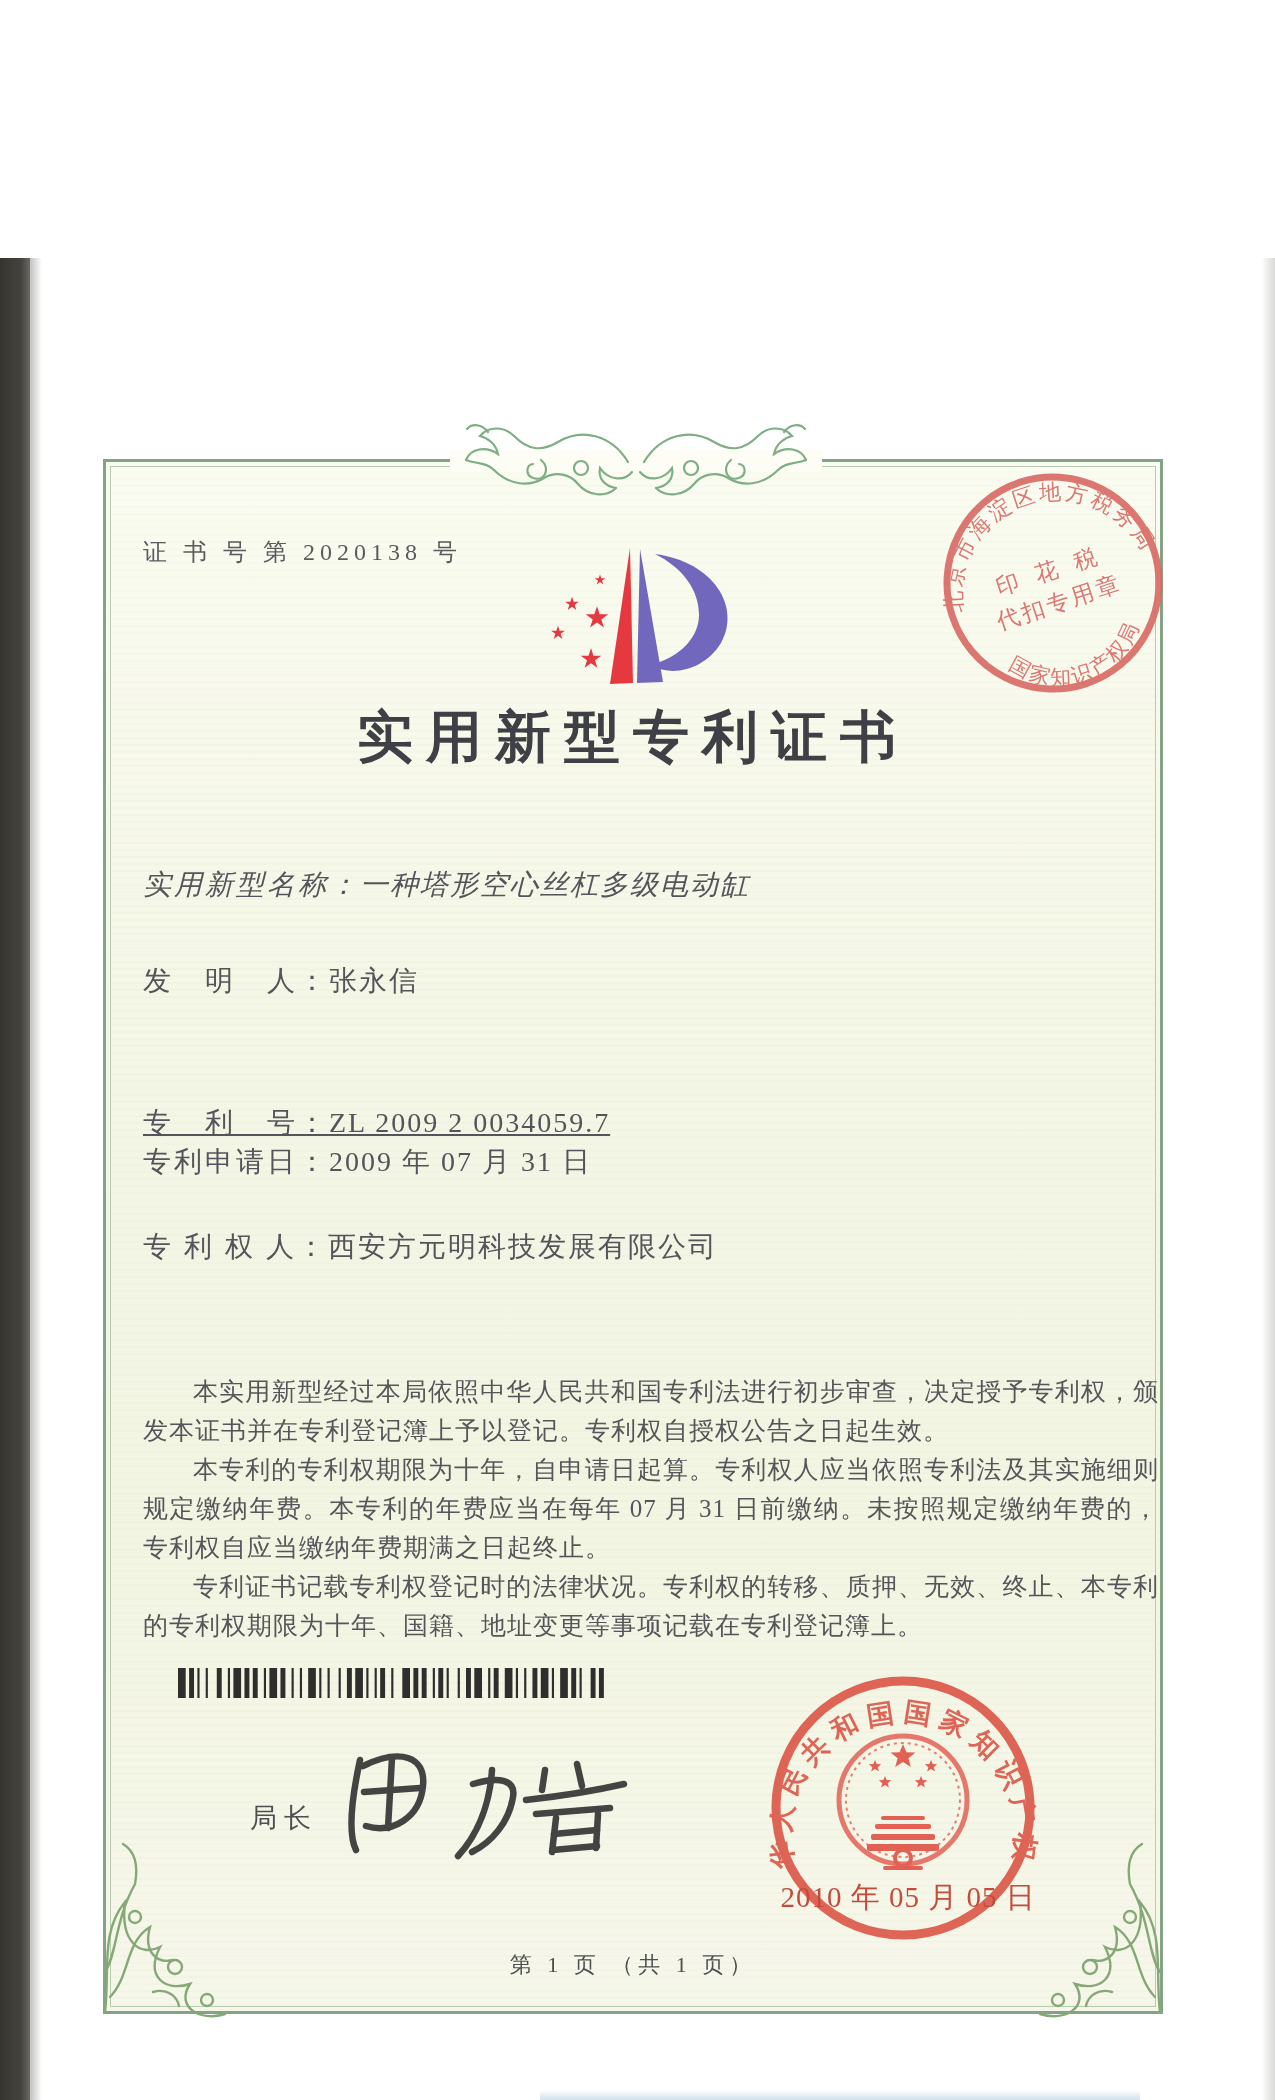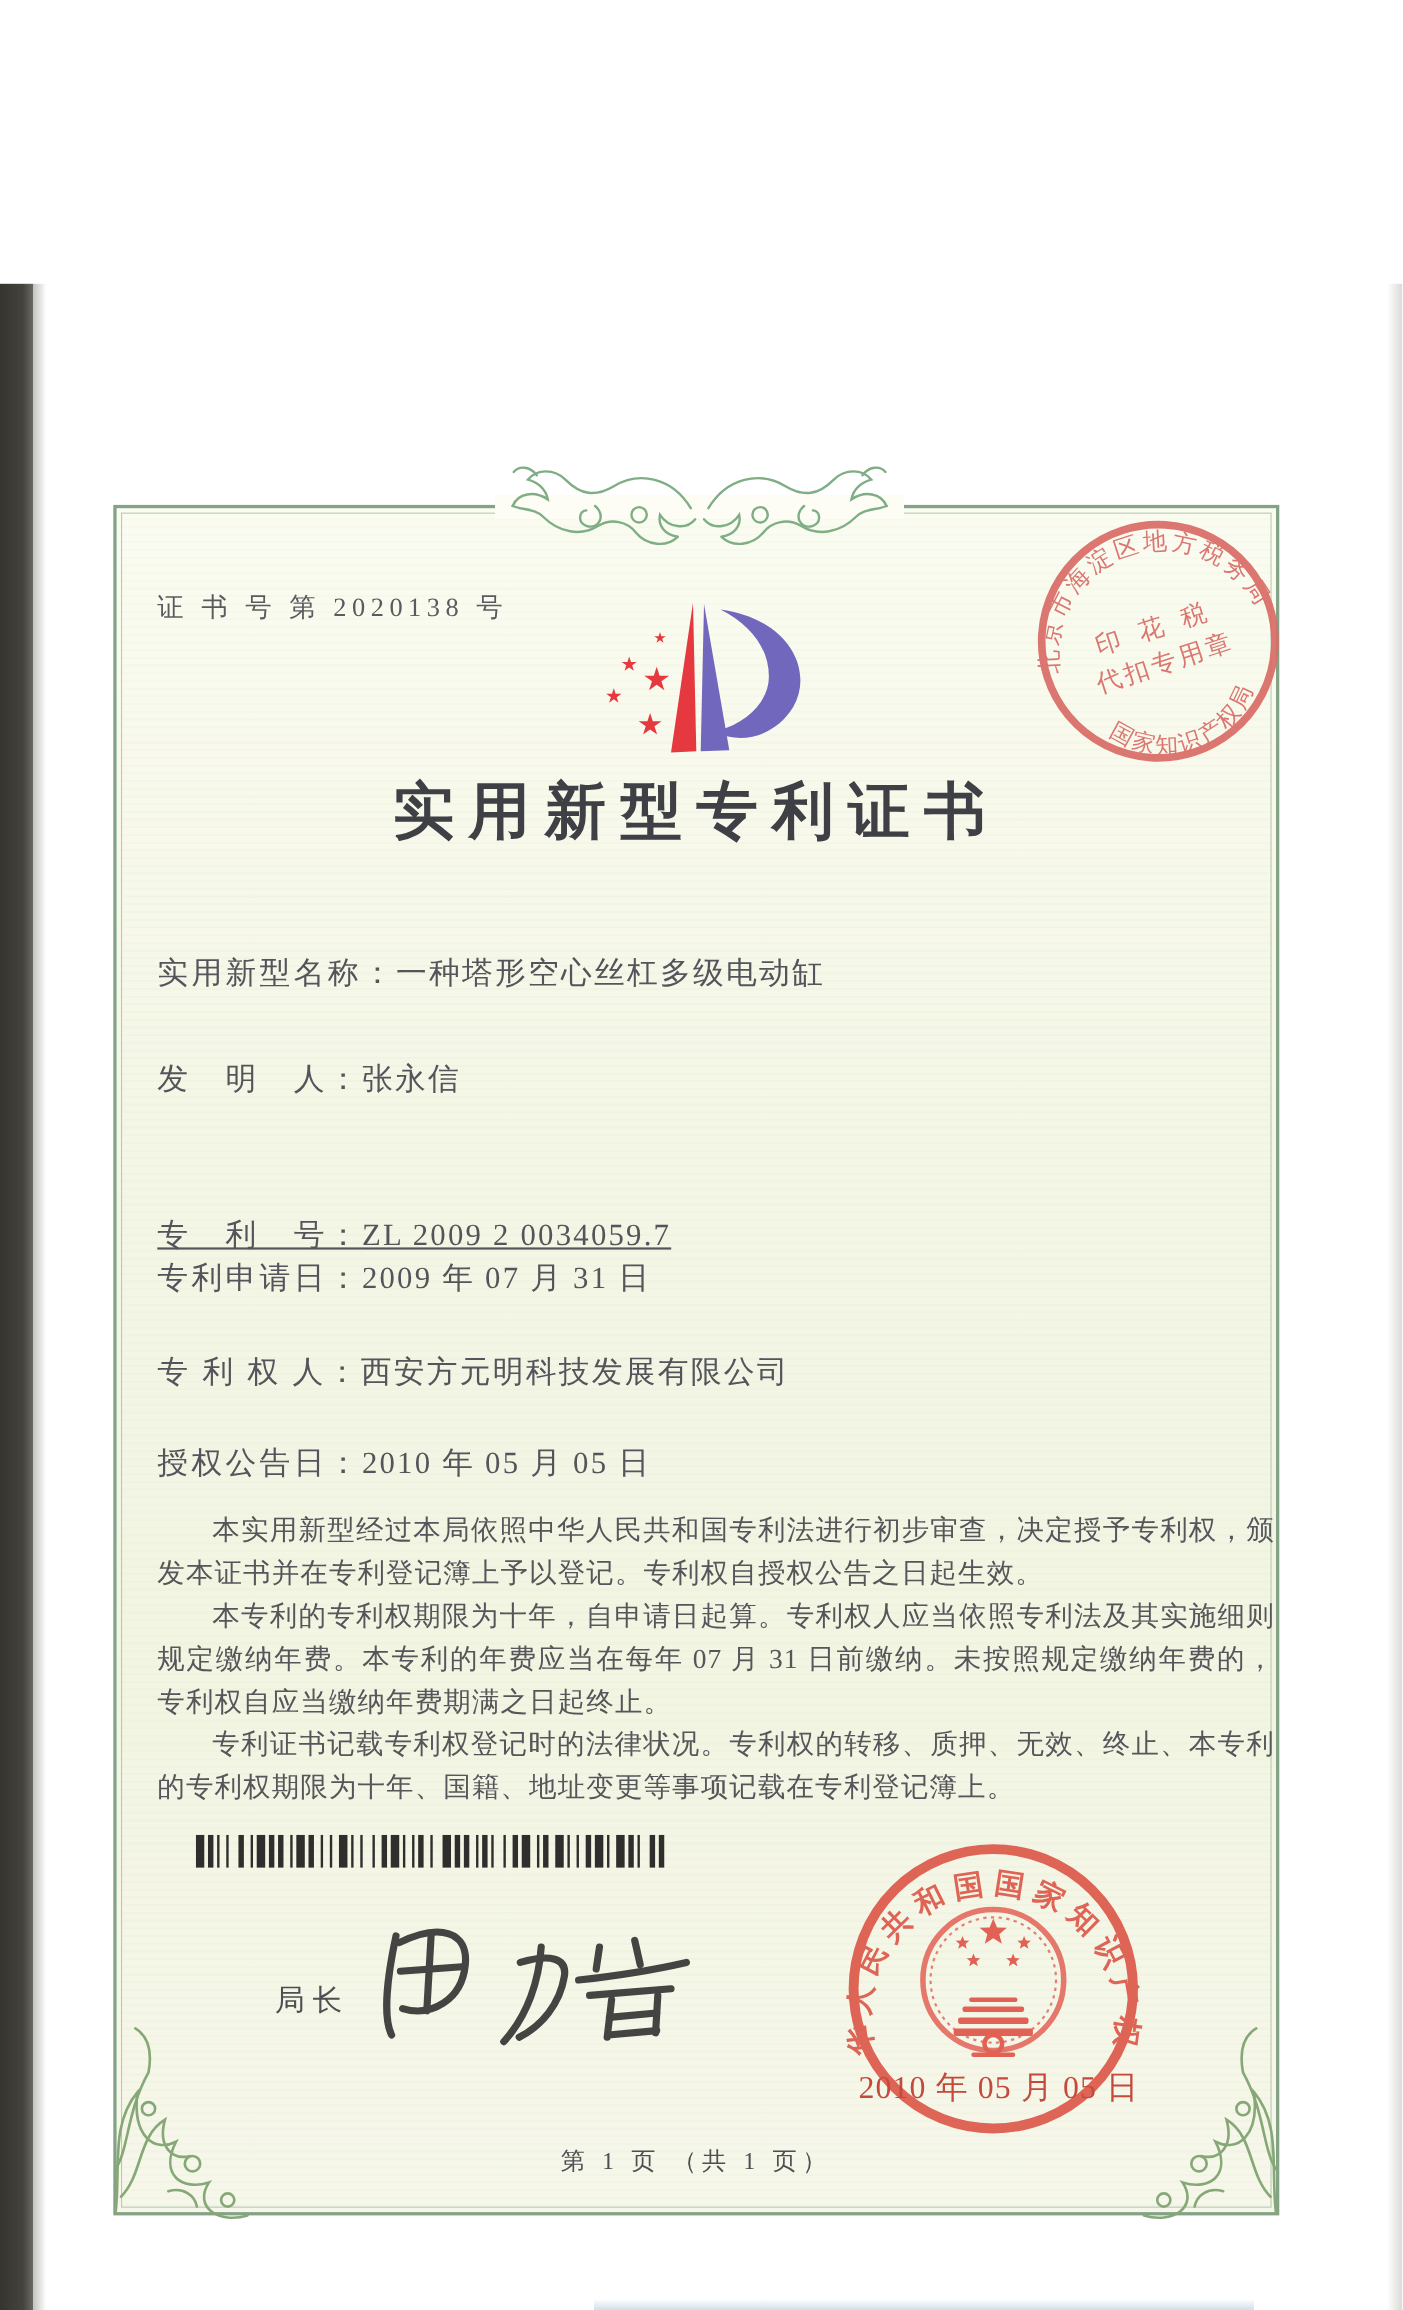--- a/index.html
+++ b/index.html
@@ -43,21 +43,21 @@
     position:absolute;left:143px;top:536px;
     font-size:24px;letter-spacing:5px;color:#5a5b5e;
   }
   .title{
     position:absolute;left:103px;top:700px;width:1060px;
     text-align:center;font-size:56px;letter-spacing:13px;
     color:#3e4045;font-weight:600;font-family:Liberation Serif, serif;
   }
   .field-row{position:absolute;left:143px;font-size:28px;color:#54555b;letter-spacing:2px;white-space:nowrap;}
   .field-row .lbl{letter-spacing:3px;}
-  .row-0{top:866px;}
+  .row-0{top:866px;font-style:italic;}
   .row-1{top:962px;}
   .row-2{top:1104px;text-decoration:underline;}
   .row-3{top:1143px;}
   .row-4{top:1228px;}
   .row-5{top:1311px;}
   .body-text{
     position:absolute;left:143px;top:1372px;width:1016px;
     font-size:25px;line-height:39px;color:#55565a;text-align:justify;
     letter-spacing:1px;
   }
@@ -184,23 +184,20 @@
     <span class="lbl">发　明　人：</span><span>张永信</span>
   </div>
   <div class="field-row row-2">
     <span class="lbl">专　利　号：</span><span>ZL 2009 2 0034059.7</span>
   </div>
   <div class="field-row row-3">
     <span class="lbl">专利申请日：</span><span>2009 年 07 月 31 日</span>
   </div>
   <div class="field-row row-4">
     <span class="lbl">专 利 权 人：</span><span>西安方元明科技发展有限公司</span>
-  </div>
-  <div class="field-row row-5">
-    <span class="lbl">授权公告日：</span><span>2010 年 05 月 05 日</span>
   </div>
 
   <div class="body-text">
     <p>本实用新型经过本局依照中华人民共和国专利法进行初步审查，决定授予专利权，颁发本证书并在专利登记簿上予以登记。专利权自授权公告之日起生效。</p>
     <p>本专利的专利权期限为十年，自申请日起算。专利权人应当依照专利法及其实施细则规定缴纳年费。本专利的年费应当在每年 07 月 31 日前缴纳。未按照规定缴纳年费的，专利权自应当缴纳年费期满之日起终止。</p>
     <p>专利证书记载专利权登记时的法律状况。专利权的转移、质押、无效、终止、本专利的专利权期限为十年、国籍、地址变更等事项记载在专利登记簿上。</p>
   </div>
 
   <svg class="barcode" id="barcode-svg" viewBox="0 0 432 30">
       <rect x="0" y="0" width="7.707692307692307" height="30" fill="#2f2e2c"></rect>

